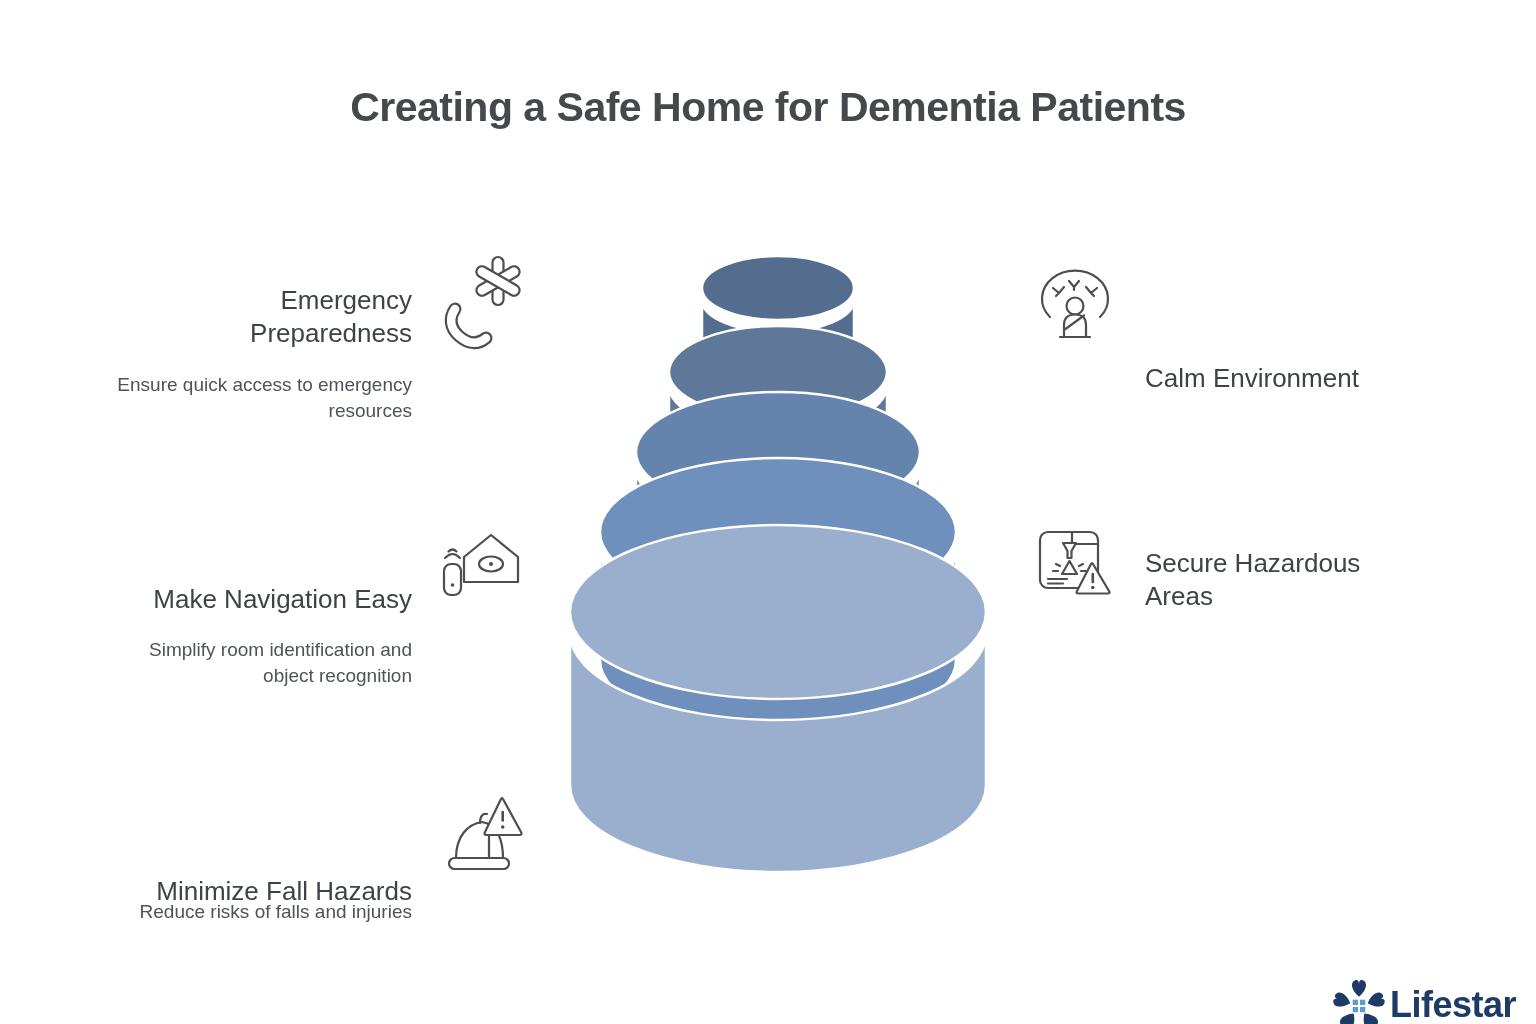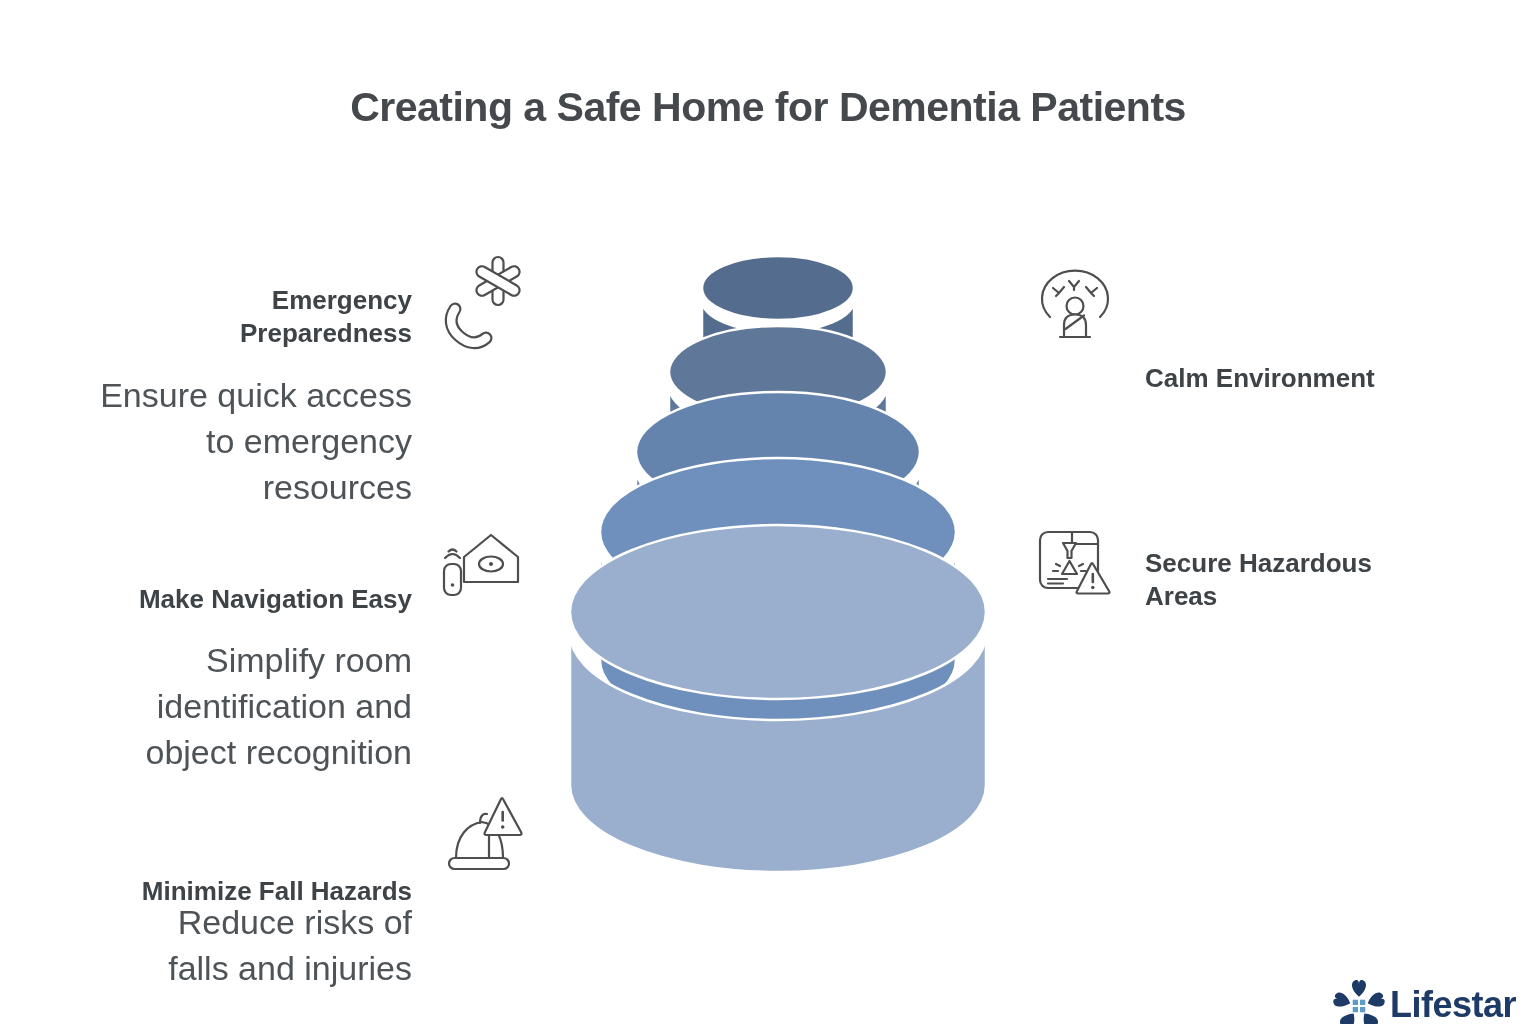--- a/index.html
+++ b/index.html
@@ -5,24 +5,24 @@
   html,body{margin:0;padding:0;background:#ffffff;}
   .canvas{
     position:relative;width:1536px;height:1024px;background:#ffffff;
     font-family:"Liberation Sans",sans-serif;overflow:hidden;
   }
   .title{
     position:absolute;top:76px;left:0;right:0;text-align:center;
     font-size:41px;font-weight:bold;color:#45494d;letter-spacing:-0.5px;margin:8px;
   }
   .item-heading{
-    position:absolute;font-size:26px;font-weight:bold;color:#3e4347;line-height:1.28;
+    position:absolute;font-size:26px;font-weight:normal;color:#3e4347;line-height:1.28;
   }
   .item-desc{
-    position:absolute;font-size:34px;color:#4e5357;line-height:1.36;
+    position:absolute;font-size:19px;color:#4e5357;line-height:1.36;
   }
   .txt-right{text-align:right;}
   .icon{position:absolute;}
   .icon path,.icon rect,.icon ellipse,.icon circle,.icon line{vector-effect:non-scaling-stroke;}
   .pyramid-wrap{position:absolute;left:545px;top:230px;width:470px;height:680px;}
   .logo{
     position:absolute;top:948px;right:20px;display:flex;align-items:center;gap:3px;margin-top:28px;
   }
   .logo-text{font-size:36px;font-weight:bold;color:#1e3a66;letter-spacing:-0.5px;}
 </style>

